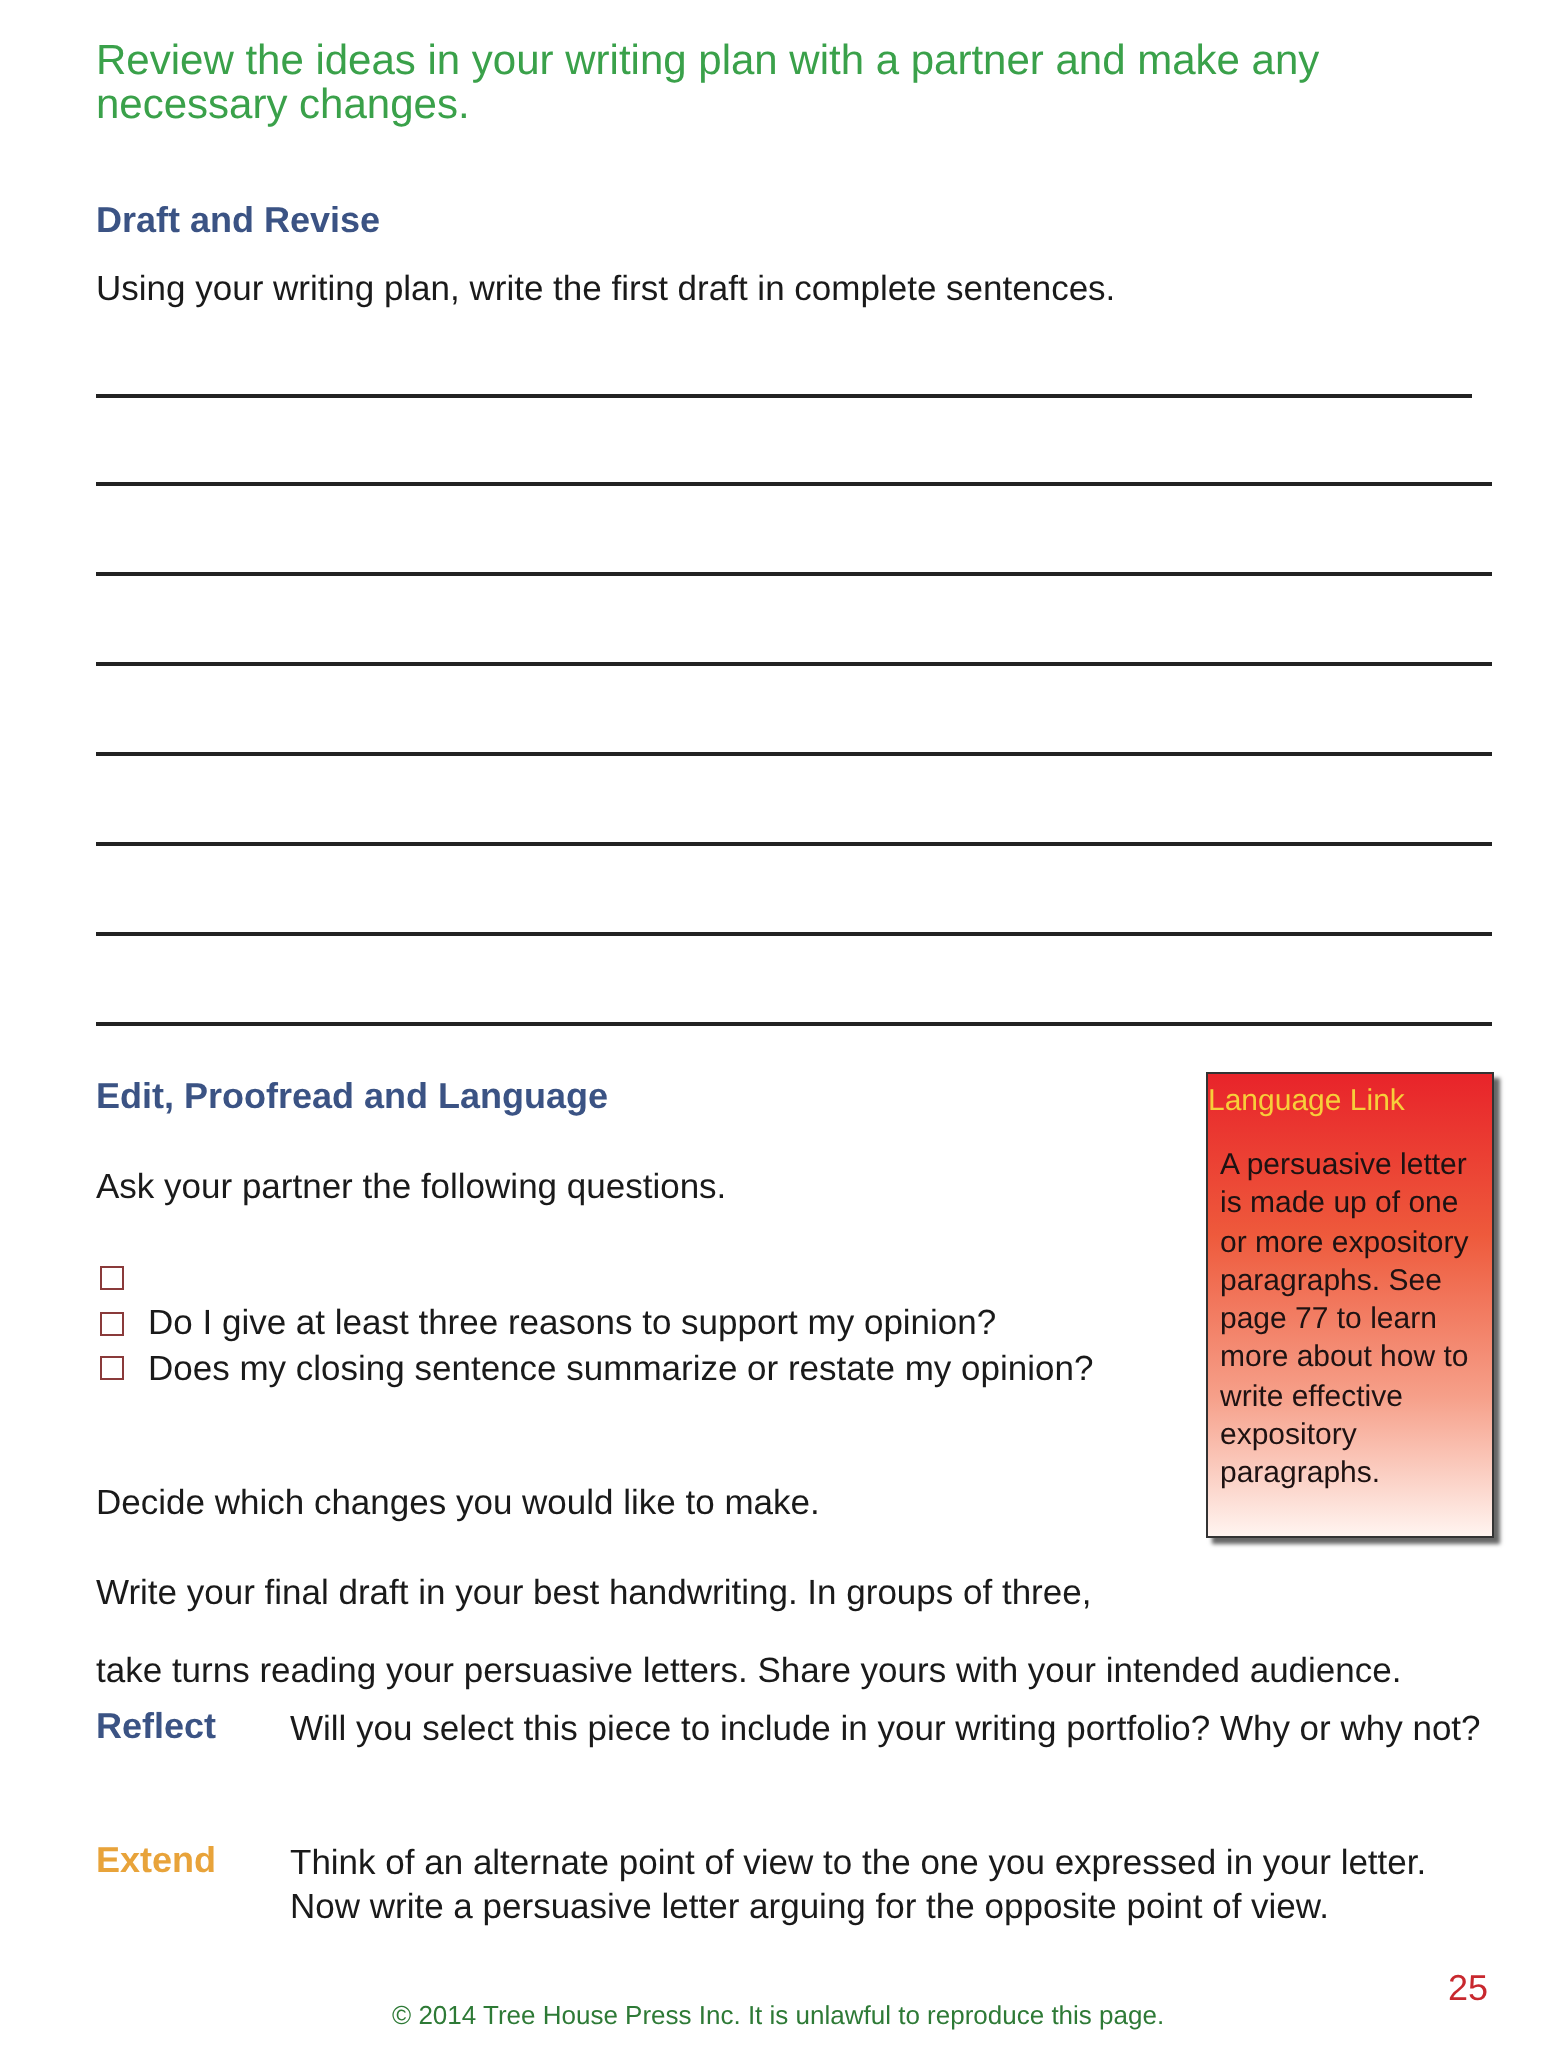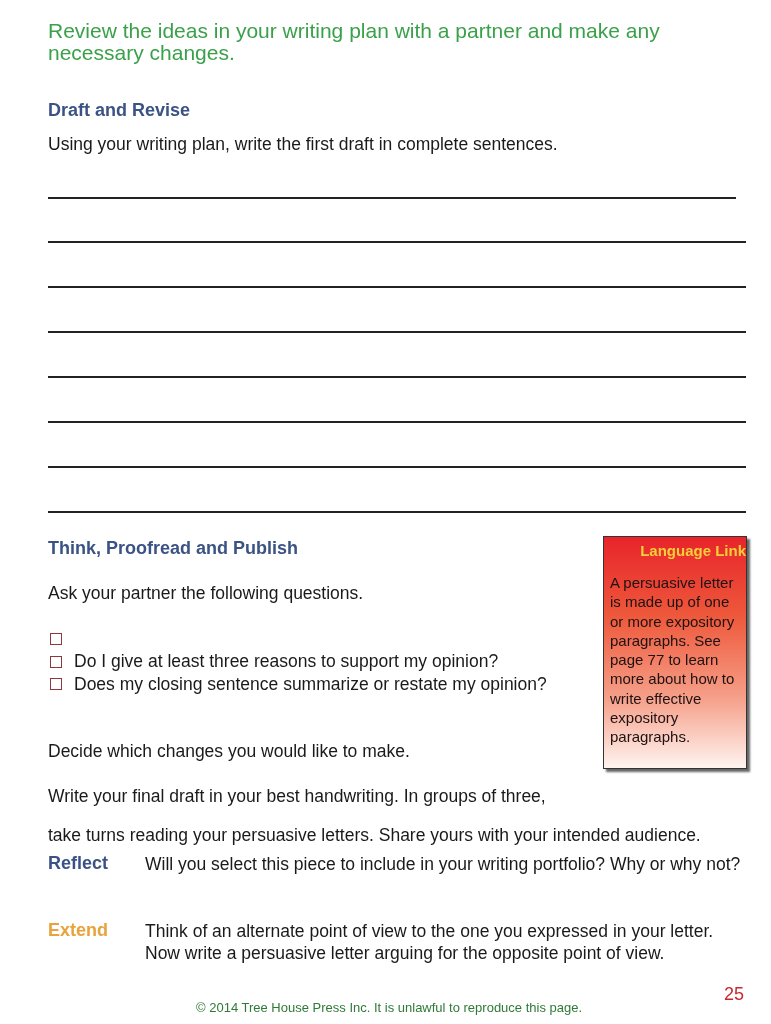--- a/index.html
+++ b/index.html
@@ -9,21 +9,21 @@
   .instr { left: 48px; top: 20px; width: 660px; font-size: 21px; line-height: 22px; color: #3aa14a; }
   .heading { font-size: 18px; font-weight: bold; color: #3b5384; }
   .body-text { font-size: 17.5px; line-height: 22px; color: #1a1a1a; }
   .write-line { position: absolute; left: 48px; height: 2px; background: #222; }
   .check-list { left: 48px; top: 628px; list-style: none; margin: 0; padding: 0; }
   .check-item { display: flex; align-items: center; height: 22.5px; font-size: 17.5px; }
   .checkbox { width: 10px; height: 10px; border: 1px solid #8a3a3a; margin-right: 12px; margin-left: 2px; background: #fff; flex-shrink: 0; }
   .lang-box { left: 603px; top: 536px; width: 142px; height: 231px; border: 1.5px solid #333;
               box-shadow: 3px 3px 2px #666;
               background: linear-gradient(to bottom, #e8242a 0%, #ee5a3c 35%, #f6a08a 70%, #fff4f0 100%); }
-  .lang-title { position: absolute; left: 0; right: 0; top: 5px; text-align: right; font-weight: bold; font-size: 15px; color: #f7cf3a; }
+  .lang-title { position: absolute; left: 0; right: 0; top: 5px; text-align: left; font-weight: normal; font-size: 15px; color: #f7cf3a; }
   .lang-text { position: absolute; left: 6px; top: 36px; width: 134px; font-size: 15px; line-height: 19.3px; color: #1e1212; }
   .label-col { position: absolute; left: 48px; font-size: 18px; font-weight: bold; }
   .reflect-label { color: #3b5384; }
   .extend-label { color: #e8a33a; }
   .footer { left: 196px; top: 984px; font-size: 13px; color: #2e7a36; margin-top: 16px; }
   .page-num { left: 724px; top: 984px; font-size: 18px; color: #c8282e; }
 </style>
 </head>
 <body>
 
@@ -36,21 +36,21 @@
   <div class="write-line" style="top:197px; width:688px;"></div>
   <div class="write-line" style="top:241px; width:698px;"></div>
   <div class="write-line" style="top:286px; width:698px;"></div>
   <div class="write-line" style="top:331px; width:698px;"></div>
   <div class="write-line" style="top:376px; width:698px;"></div>
   <div class="write-line" style="top:421px; width:698px;"></div>
   <div class="write-line" style="top:466px; width:698px;"></div>
   <div class="write-line" style="top:511px; width:698px;"></div>
 </div>
 
-<div class="abs heading" style="left:48px; top:538px;">Think, Proofread and Publish</div>
+<div class="abs heading" style="left:48px; top:538px;">Edit, Proofread and Language</div>
 <div class="abs body-text" style="left:48px; top:582px;">Ask your partner the following questions.</div>
 
 <ul class="abs check-list">
   <li class="check-item">
     <span class="checkbox"></span>
   </li>
   <li class="check-item">
     <span class="checkbox"></span>
     <span>Do I give at least three reasons to support my opinion?</span>
   </li>

